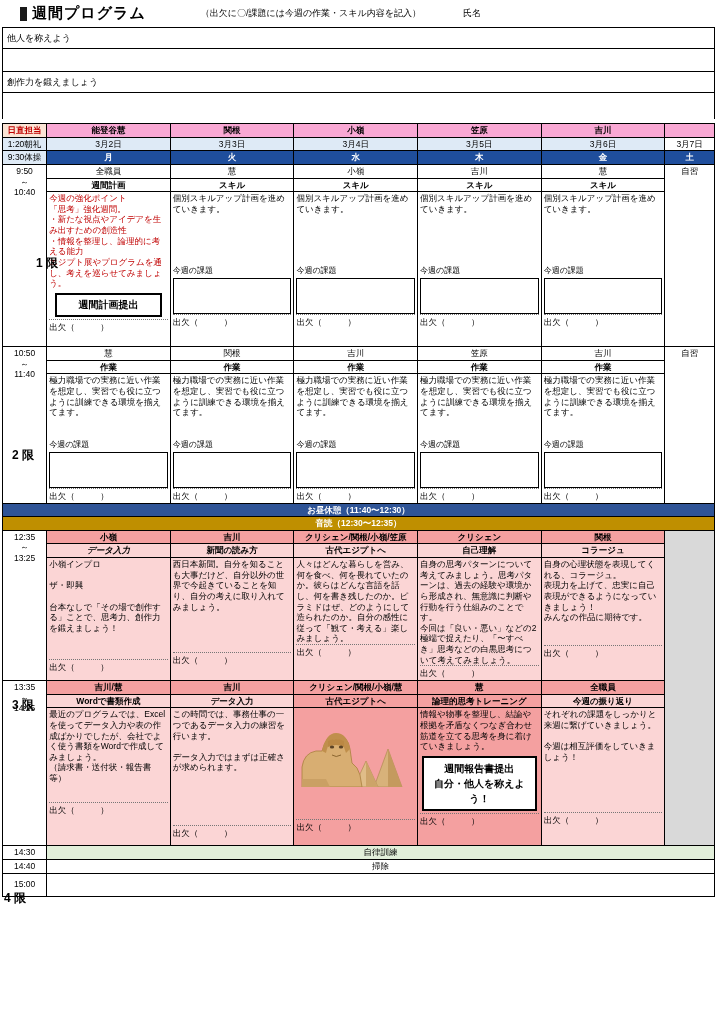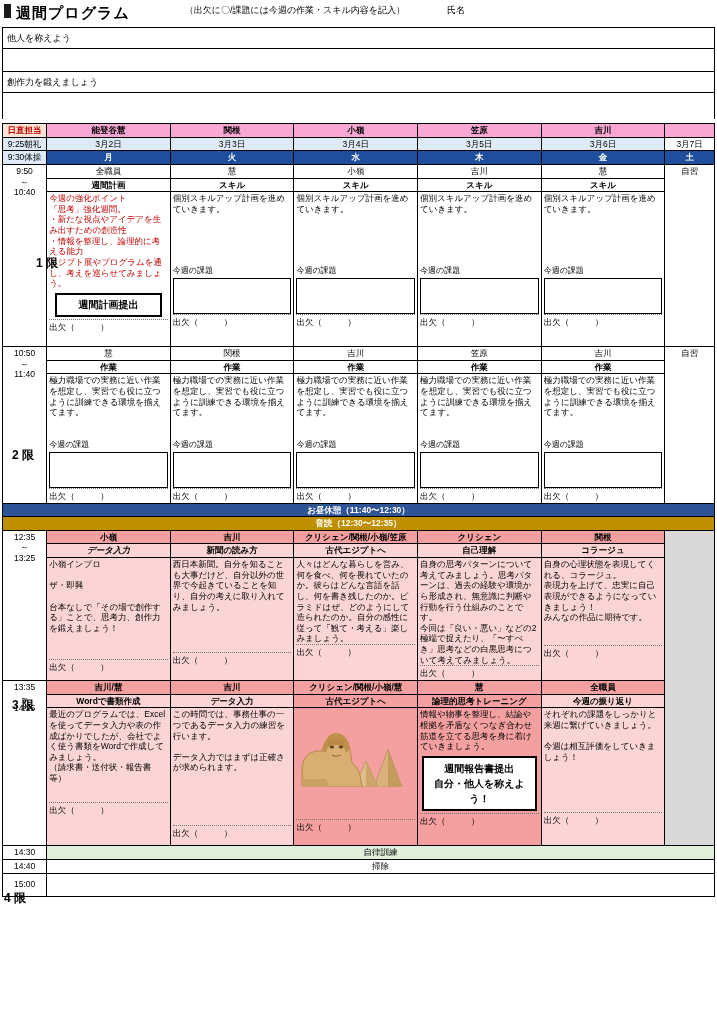--- a/index.html
+++ b/index.html
@@ -5,21 +5,21 @@
   html,body{margin:0;padding:0;background:#ffffff;}
   body{
     width:717px;height:1024px;
     font-family:"Liberation Sans","DejaVu Sans",sans-serif;
     font-size:9px;color:#000;
     -webkit-font-smoothing:none;
   }
   .page{position:relative;width:717px;height:1024px;box-sizing:border-box;}
 
   
-  .topbar{display:flex;align-items:flex-start;padding:4px 6px 2px 4px;}
+  .topbar{display:flex;align-items:center;padding:4px 6px 2px 20px;}
   .topbar .mark{width:7px;height:14px;background:#1a1a1a;margin-right:5px;}
   .topbar .title{font-size:15px;font-weight:bold;letter-spacing:1px;}
   .topbar .note{font-size:9px;margin-left:55px;}
   .topbar .name{font-size:9px;margin-left:42px;}
 
   .goalbox{border:1px solid #000;border-bottom:none;margin:2px 2px 0 2px;}
   .goalrow{height:20px;line-height:20px;padding-left:4px;font-size:9px;}
   .goalrow.sep{border-top:1px solid #000;}
   .goalblank{height:22px;border-top:1px solid #000;}
   .goalblank2{height:26px;border-top:1px solid #000;}
@@ -101,21 +101,21 @@
       <td class="hdr-lbl mid">日直担当</td>
       <td class="hdr-orange">能登谷慧</td>
       <td class="hdr-orange">関根</td>
       <td class="hdr-orange">小嶺</td>
       <td class="hdr-orange">笠原</td>
       <td class="hdr-orange">吉川</td>
       <td class="hdr-orange"></td>
     </tr>
 
     <tr class="date-row">
-      <td class="ctr">9:25朝礼</td>
+      <td class="ctr">1:20朝礼</td>
       <td>3月2日</td>
       <td>3月3日</td>
       <td>3月4日</td>
       <td>3月5日</td>
       <td>3月6日</td>
       <td style="background:#fff">3月7日</td>
     </tr>
 
     <tr class="dow-row">
       <td style="background:#deeaf6;color:#000;font-weight:normal">9:30体操</td>

